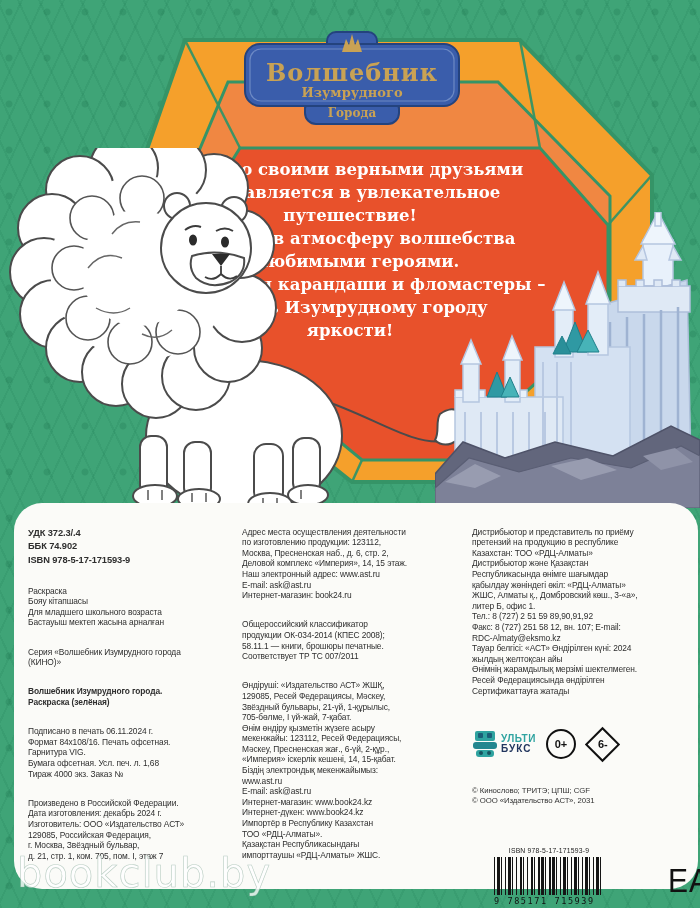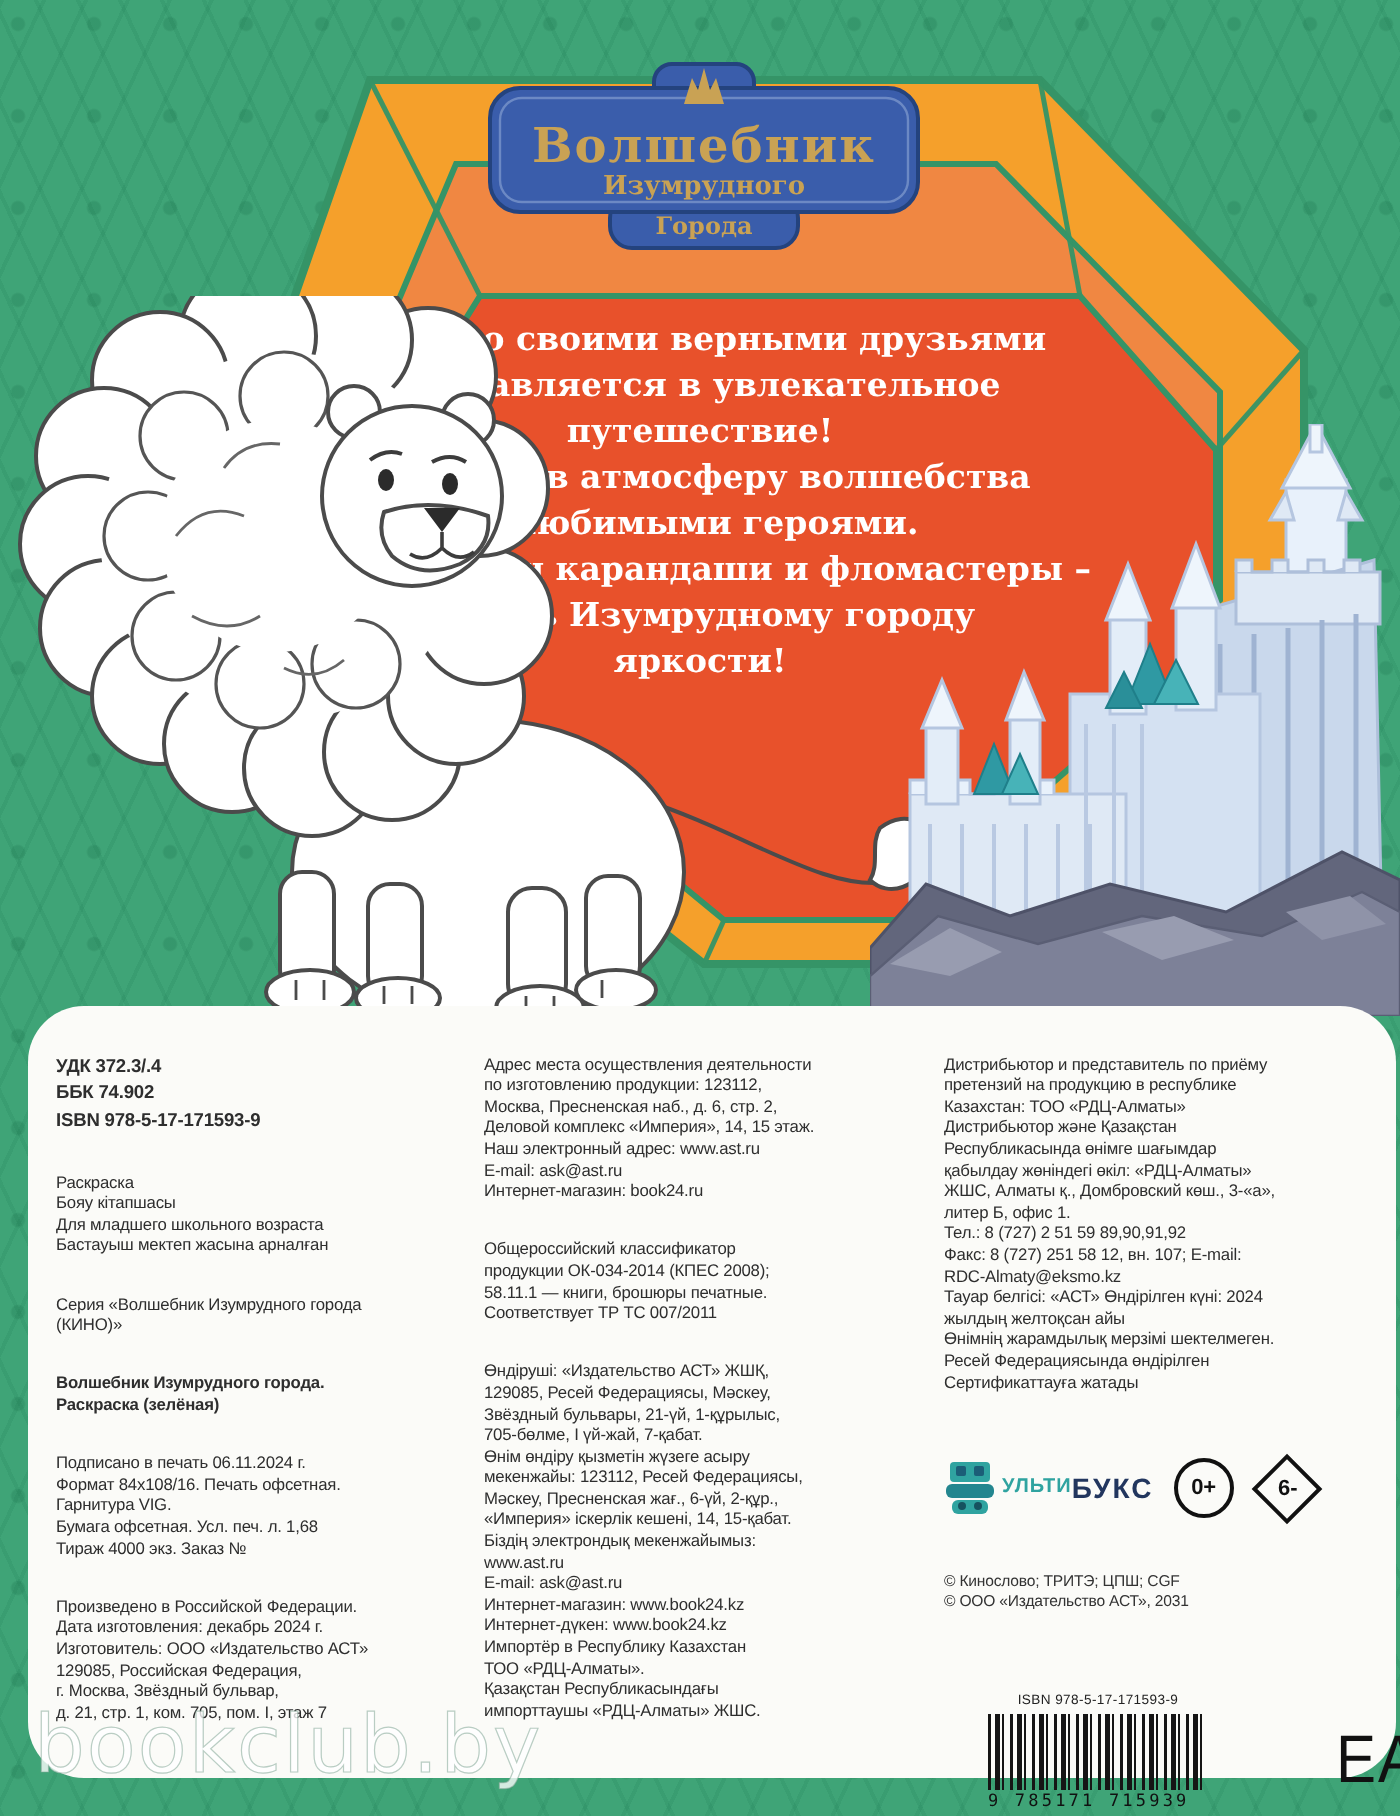--- a/index.html
+++ b/index.html
@@ -22,23 +22,23 @@
   .panel{position:absolute;left:14px;top:503px;width:684px;height:386px;z-index:4;
     background:#fbfbf8;border-radius:28px;box-sizing:border-box;
     padding:13px 10px 10px 14px;display:flex;gap:10px;color:#2e2e2e;}
   .col{white-space:pre-line;font-size:8.4px;line-height:10.6px;letter-spacing:-0.1px;}
   .col1{width:204px;}.col2{width:220px;}.col3{width:202px;}
   .col p{margin:0 0 8px 0;}
   .b{font-weight:bold;}
   .codes{font-size:9.3px;line-height:13.5px;font-weight:bold;}
   .logo-row{display:flex;align-items:center;gap:10px;margin:4px 0 6px 0;}
   .mb-logo{display:flex;align-items:center;gap:3px;}
-  .mb-text{display:flex;flex-direction:row;line-height:10px;}
+  .mb-text{display:flex;flex-direction:column;line-height:10px;}
   .mb-t1{color:#2fa3a0;font-weight:bold;font-size:10px;letter-spacing:.5px;}
-  .mb-t2{color:#22365e;font-weight:bold;font-size:14px;letter-spacing:1px;}
+  .mb-t2{color:#22365e;font-weight:bold;font-size:10px;letter-spacing:1px;}
   .age-circle{width:26px;height:26px;border:2.2px solid #111;border-radius:50%;
     display:flex;align-items:center;justify-content:center;font-weight:bold;font-size:11px;color:#111;}
   .age-diamond{width:21px;height:21px;border:2.2px solid #111;transform:rotate(45deg);
     display:flex;align-items:center;justify-content:center;margin-left:4px;}
   .age-diamond span{transform:rotate(-45deg);font-weight:bold;font-size:11px;color:#111;}
   .copy{font-size:7.8px;line-height:10px;white-space:pre-line;margin:0 0 6px 0;color:#333;}
   .barcode-row{display:flex;align-items:center;gap:18px;margin:10px 0 0 22px;}
   .barcode-box{display:flex;flex-direction:column;align-items:center;}
   .isbn-top{font-size:6.8px;letter-spacing:.2px;color:#222;margin-bottom:1px;}
   .bars{width:110px;height:38px;

